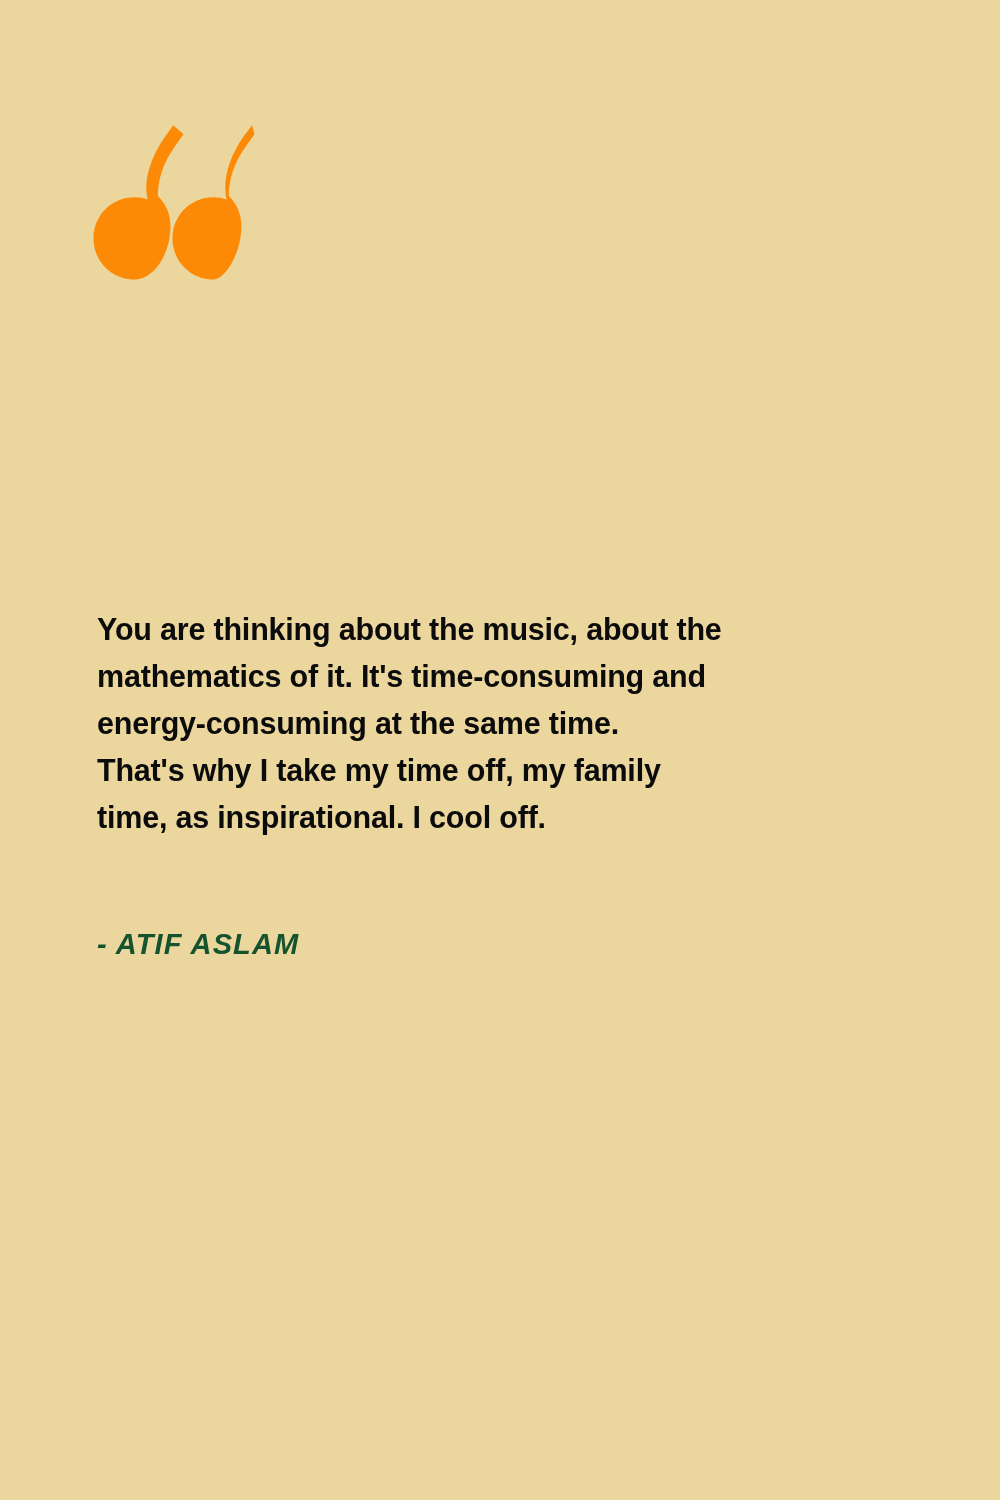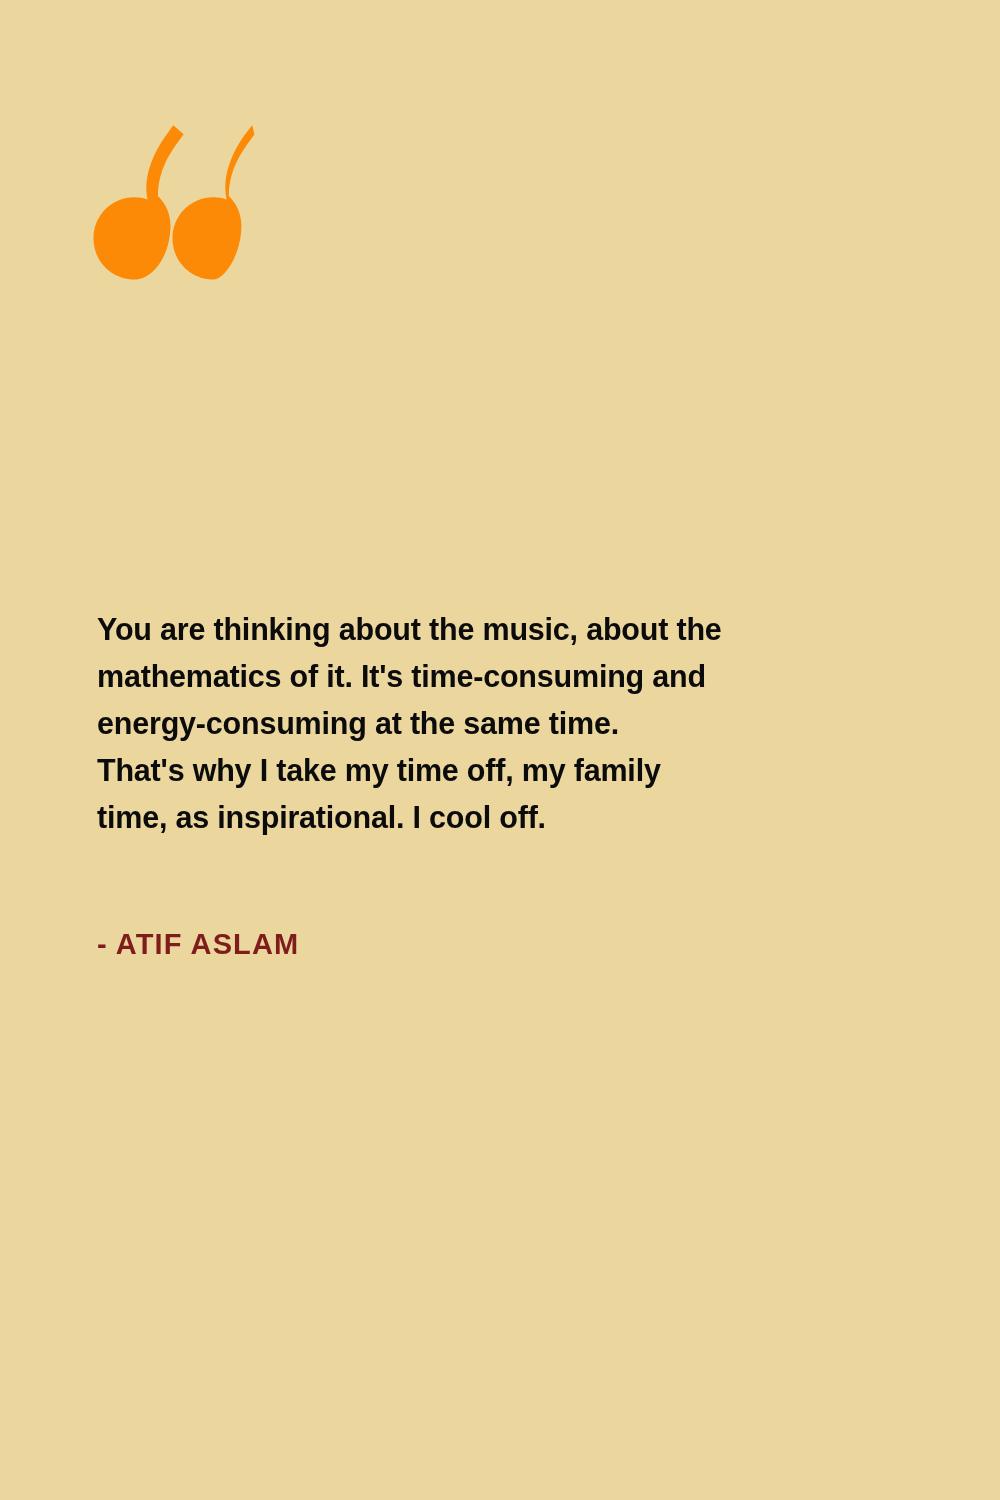--- a/index.html
+++ b/index.html
@@ -55,23 +55,24 @@
   
   .attribution {
     position: absolute;
     left: 97px;
     top: 928px;
     margin: 0;
     font-family: "Liberation Sans", sans-serif;
     font-size: 29px;
     font-weight: bold;
     letter-spacing: 1.1px;
-    color: #7f1d1d;
+    color: #14532d;
     text-transform: uppercase;
     white-space: nowrap;
+    font-style: italic;
   }
 
   
   .site-footer {
     position: absolute;
     left: 0;
     top: 1437px;
     width: 1000px;
     text-align: center;
     font-family: "Liberation Serif", serif;

